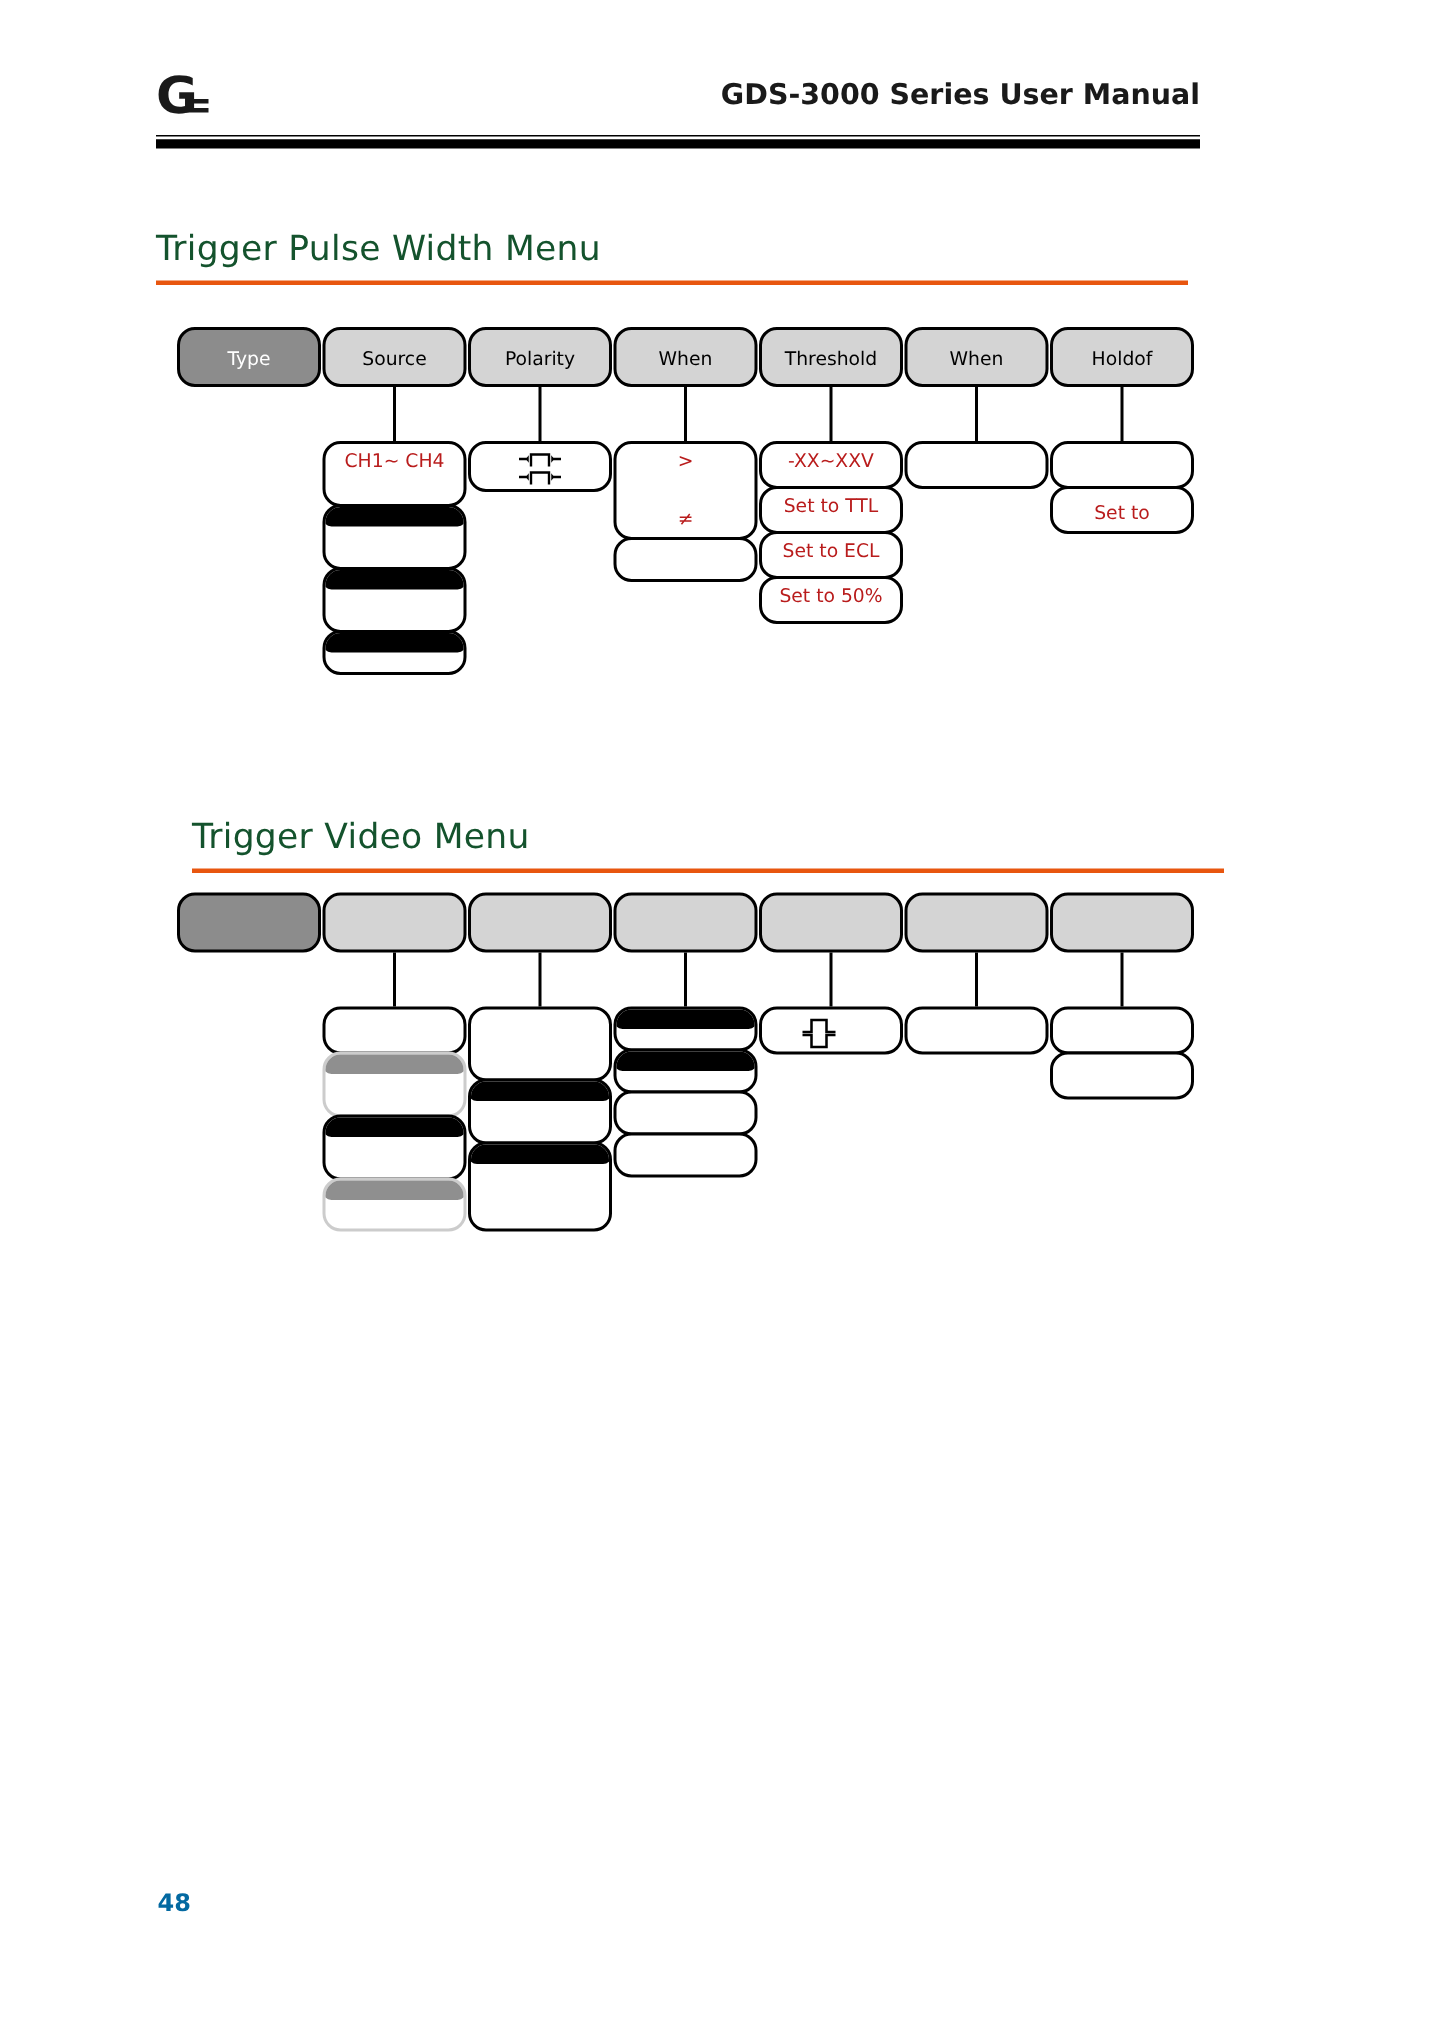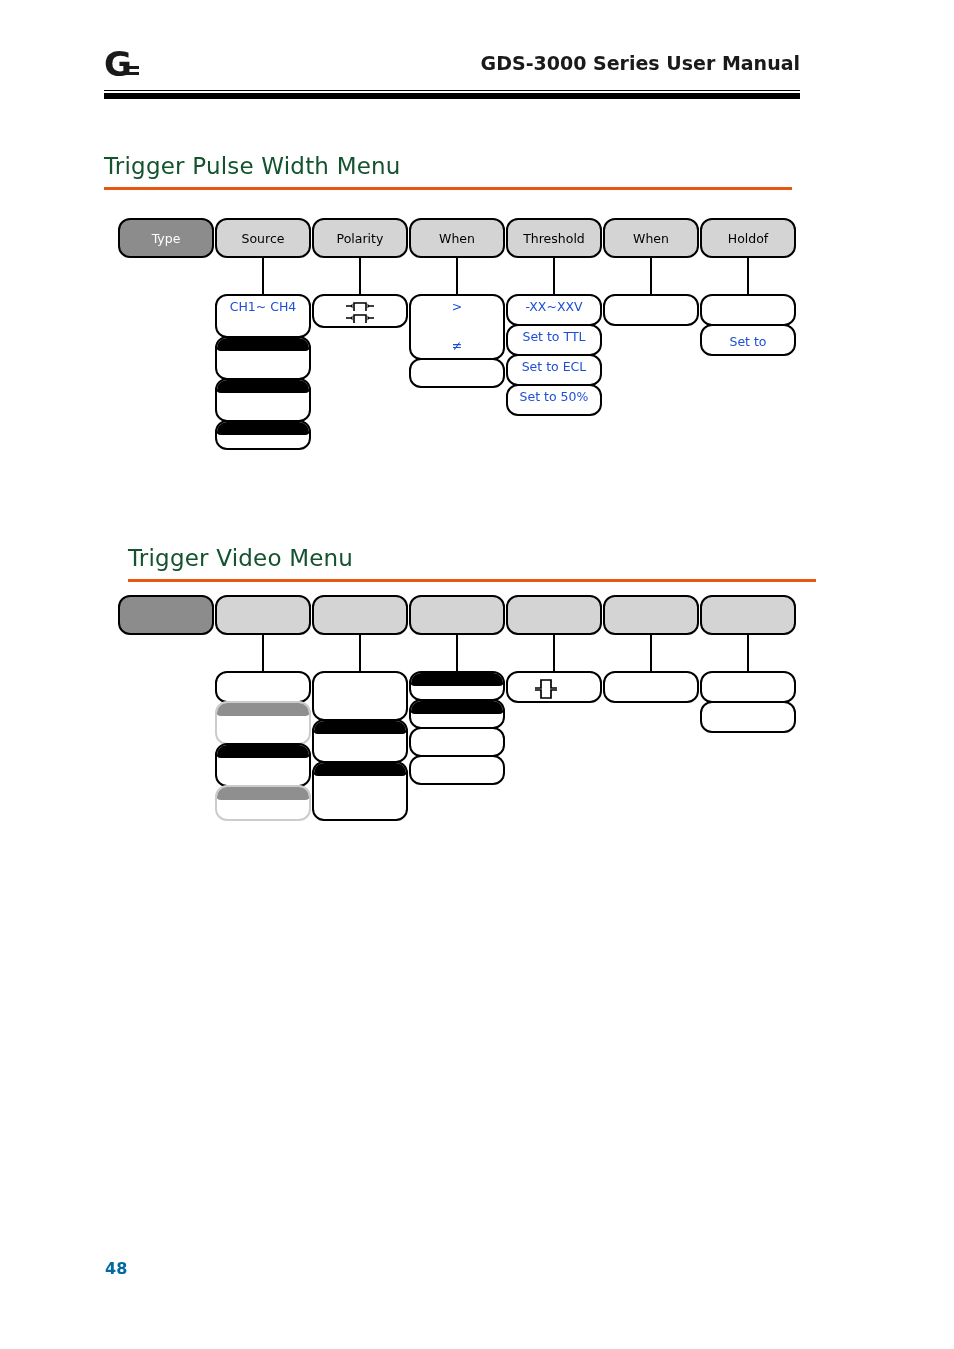--- a/index.html
+++ b/index.html
@@ -148,21 +148,21 @@
     position: absolute;
     width: 96px;
     border: 2px solid #000000;
     border-radius: 12px;
     background: #ffffff;
     box-sizing: border-box;
     display: flex;
     align-items: flex-start;
     justify-content: center;
     font-size: 12.5px;
-    color: #1d4ed8;
+    color: #b91c1c;
     font-family: "DejaVu Sans", sans-serif;
     padding-top: 3px;
     overflow: hidden;
   }
   .cell.border-lgray { border-color: #cccccc; }
   
   .cell .bar {
     position: absolute;
     left: -2px;
     right: -2px;

